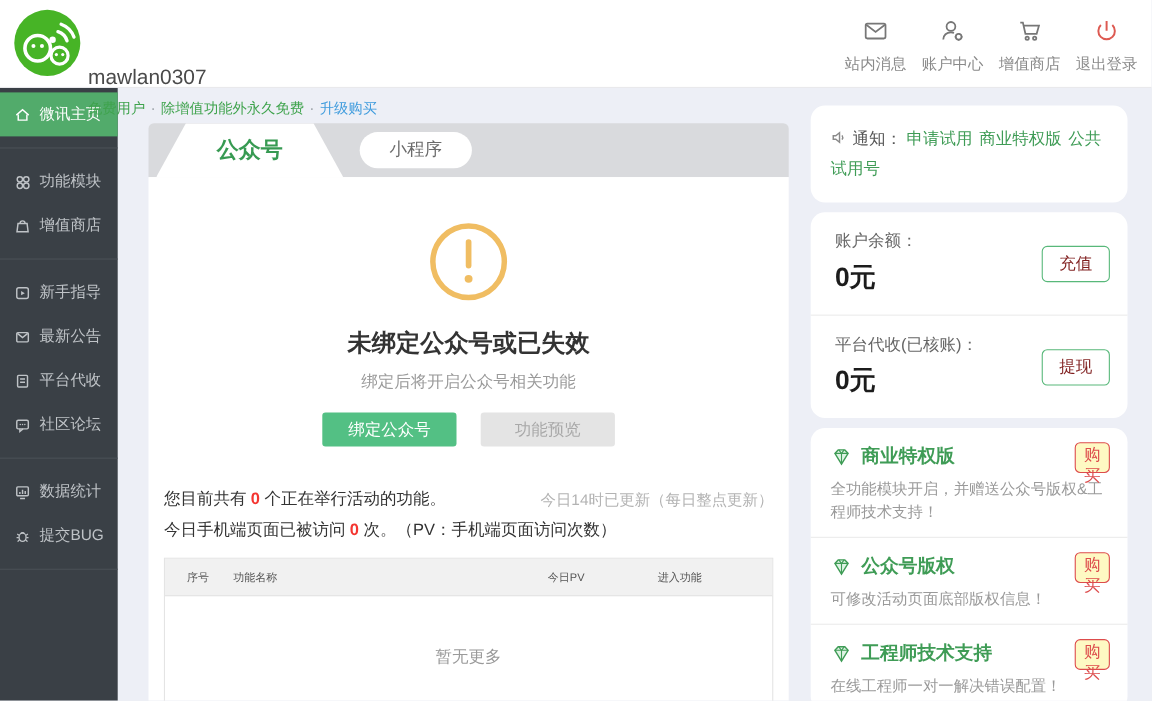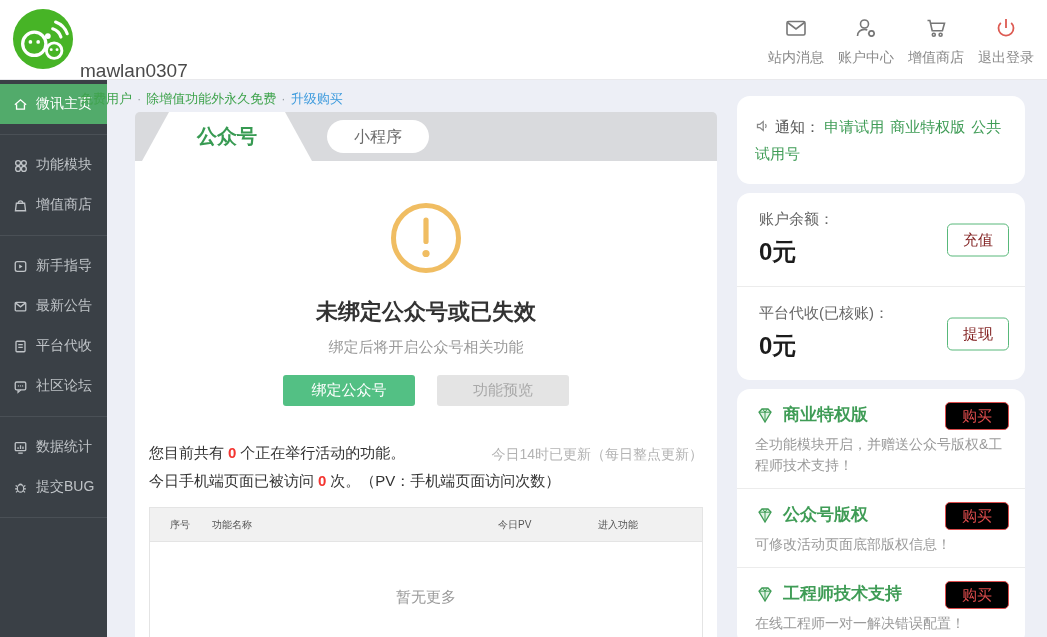--- a/index.html
+++ b/index.html
@@ -41,21 +41,21 @@
     display:flex; align-items:center; justify-content:center;
     font-size:20px; font-weight:bold; color:#379a52; cursor:pointer;
   }
   .tab-pill { position:absolute; left:192px; top:8px; height:33px; line-height:33px; padding:0 27px; background:#fff; border-radius:17px; font-size:16px; color:#6b6b6b; cursor:pointer; }
   .content { position:absolute; left:0; top:49px; right:0; bottom:0; background:#fff; }
 
   .warn-icon { display:block; margin:40px auto 0; }
   .empty-title { text-align:center; margin-top:22px; font-size:22px; font-weight:bold; color:#333; }
   .empty-sub { text-align:center; margin-top:11px; font-size:15px; color:#9a9a9a; }
   .btn-row { display:flex; justify-content:center; gap:22px; margin-top:18px; }
-  .btn { width:132px; height:31px; border:none; border-radius:3px; font-size:15px; cursor:pointer; font-family:Liberation Sans, sans-serif; }
+  .btn { width:122px; height:31px; border:none; border-radius:3px; font-size:15px; cursor:pointer; font-family:Liberation Sans, sans-serif; }
   .btn.green { background:#53c084; color:#fff; }
   .btn.gray { background:#e4e4e4; color:#a9a9a9; }
 
   .stats { margin:38px 14px 0; font-size:15px; color:#333; position:relative; }
   .stats .red { color:#f43530; font-weight:bold; padding:0 4px; }
   .update-note { position:absolute; right:0; top:2px; font-size:14px; color:#b3b3b3; }
   .stats-line2 { margin-top:9px; }
 
   .table { margin:16px 14px 0; border:1px solid #e4e4e4; }
   .thead { display:flex; align-items:center; height:34px; background:#f1f1f1; border-bottom:1px solid #e4e4e4; font-size:10px; color:#555; }
@@ -73,21 +73,21 @@
   .notice-link { color:#3f9c56; cursor:pointer; margin-right:6px; }
   .balance-row { position:relative; padding:17px 22px 18px; }
   .balance-row.second { border-top:1px solid #ececec; }
   .balance-label { font-size:15px; color:#666; }
   .balance-value { margin-top:7px; font-size:24px; font-weight:bold; color:#1c1c1c; }
   .outline-btn { position:absolute; right:16px; top:50%; transform:translateY(-50%); width:62px; height:33px; background:#fff; border:1px solid #58b87a; border-radius:5px; color:#7f1d1d; font-size:15px; cursor:pointer; font-family:inherit; }
   .product { position:relative; padding:14px 18px 12px; }
   .product.rest { border-top:1px solid #ececec; }
   .product-title { display:flex; align-items:center; gap:8px; font-size:17px; font-weight:bold; color:#3f9c56; }
   .product-title svg { width:20px; height:20px; flex:none; }
-  .buy-btn { position:absolute; right:16px; top:13px; width:64px; height:28px; background:#000000; border:1px solid #dd4c4c; border-radius:5px; color:#dd4c4c; font-size:15px; cursor:pointer; font-family:inherit; }
+  .buy-btn { position:absolute; right:16px; top:13px; width:32px; height:28px; background:#fef9c3; border:1px solid #dd4c4c; border-radius:5px; color:#dd4c4c; font-size:15px; cursor:pointer; font-family:inherit; }
   .product-desc { margin-top:8px; font-size:14px; color:#9a9a9a; line-height:21px; }
 </style>
 </head>
 <body>
 
 <div class="header">
   <svg class="logo" viewBox="0 0 64 64">
     <circle cx="32" cy="32" r="31" fill="#47b426"></circle>
     <circle cx="23" cy="37" r="12" fill="none" stroke="#fff" stroke-width="3.4"></circle>
     <circle cx="19" cy="35" r="1.9" fill="#fff"></circle>

